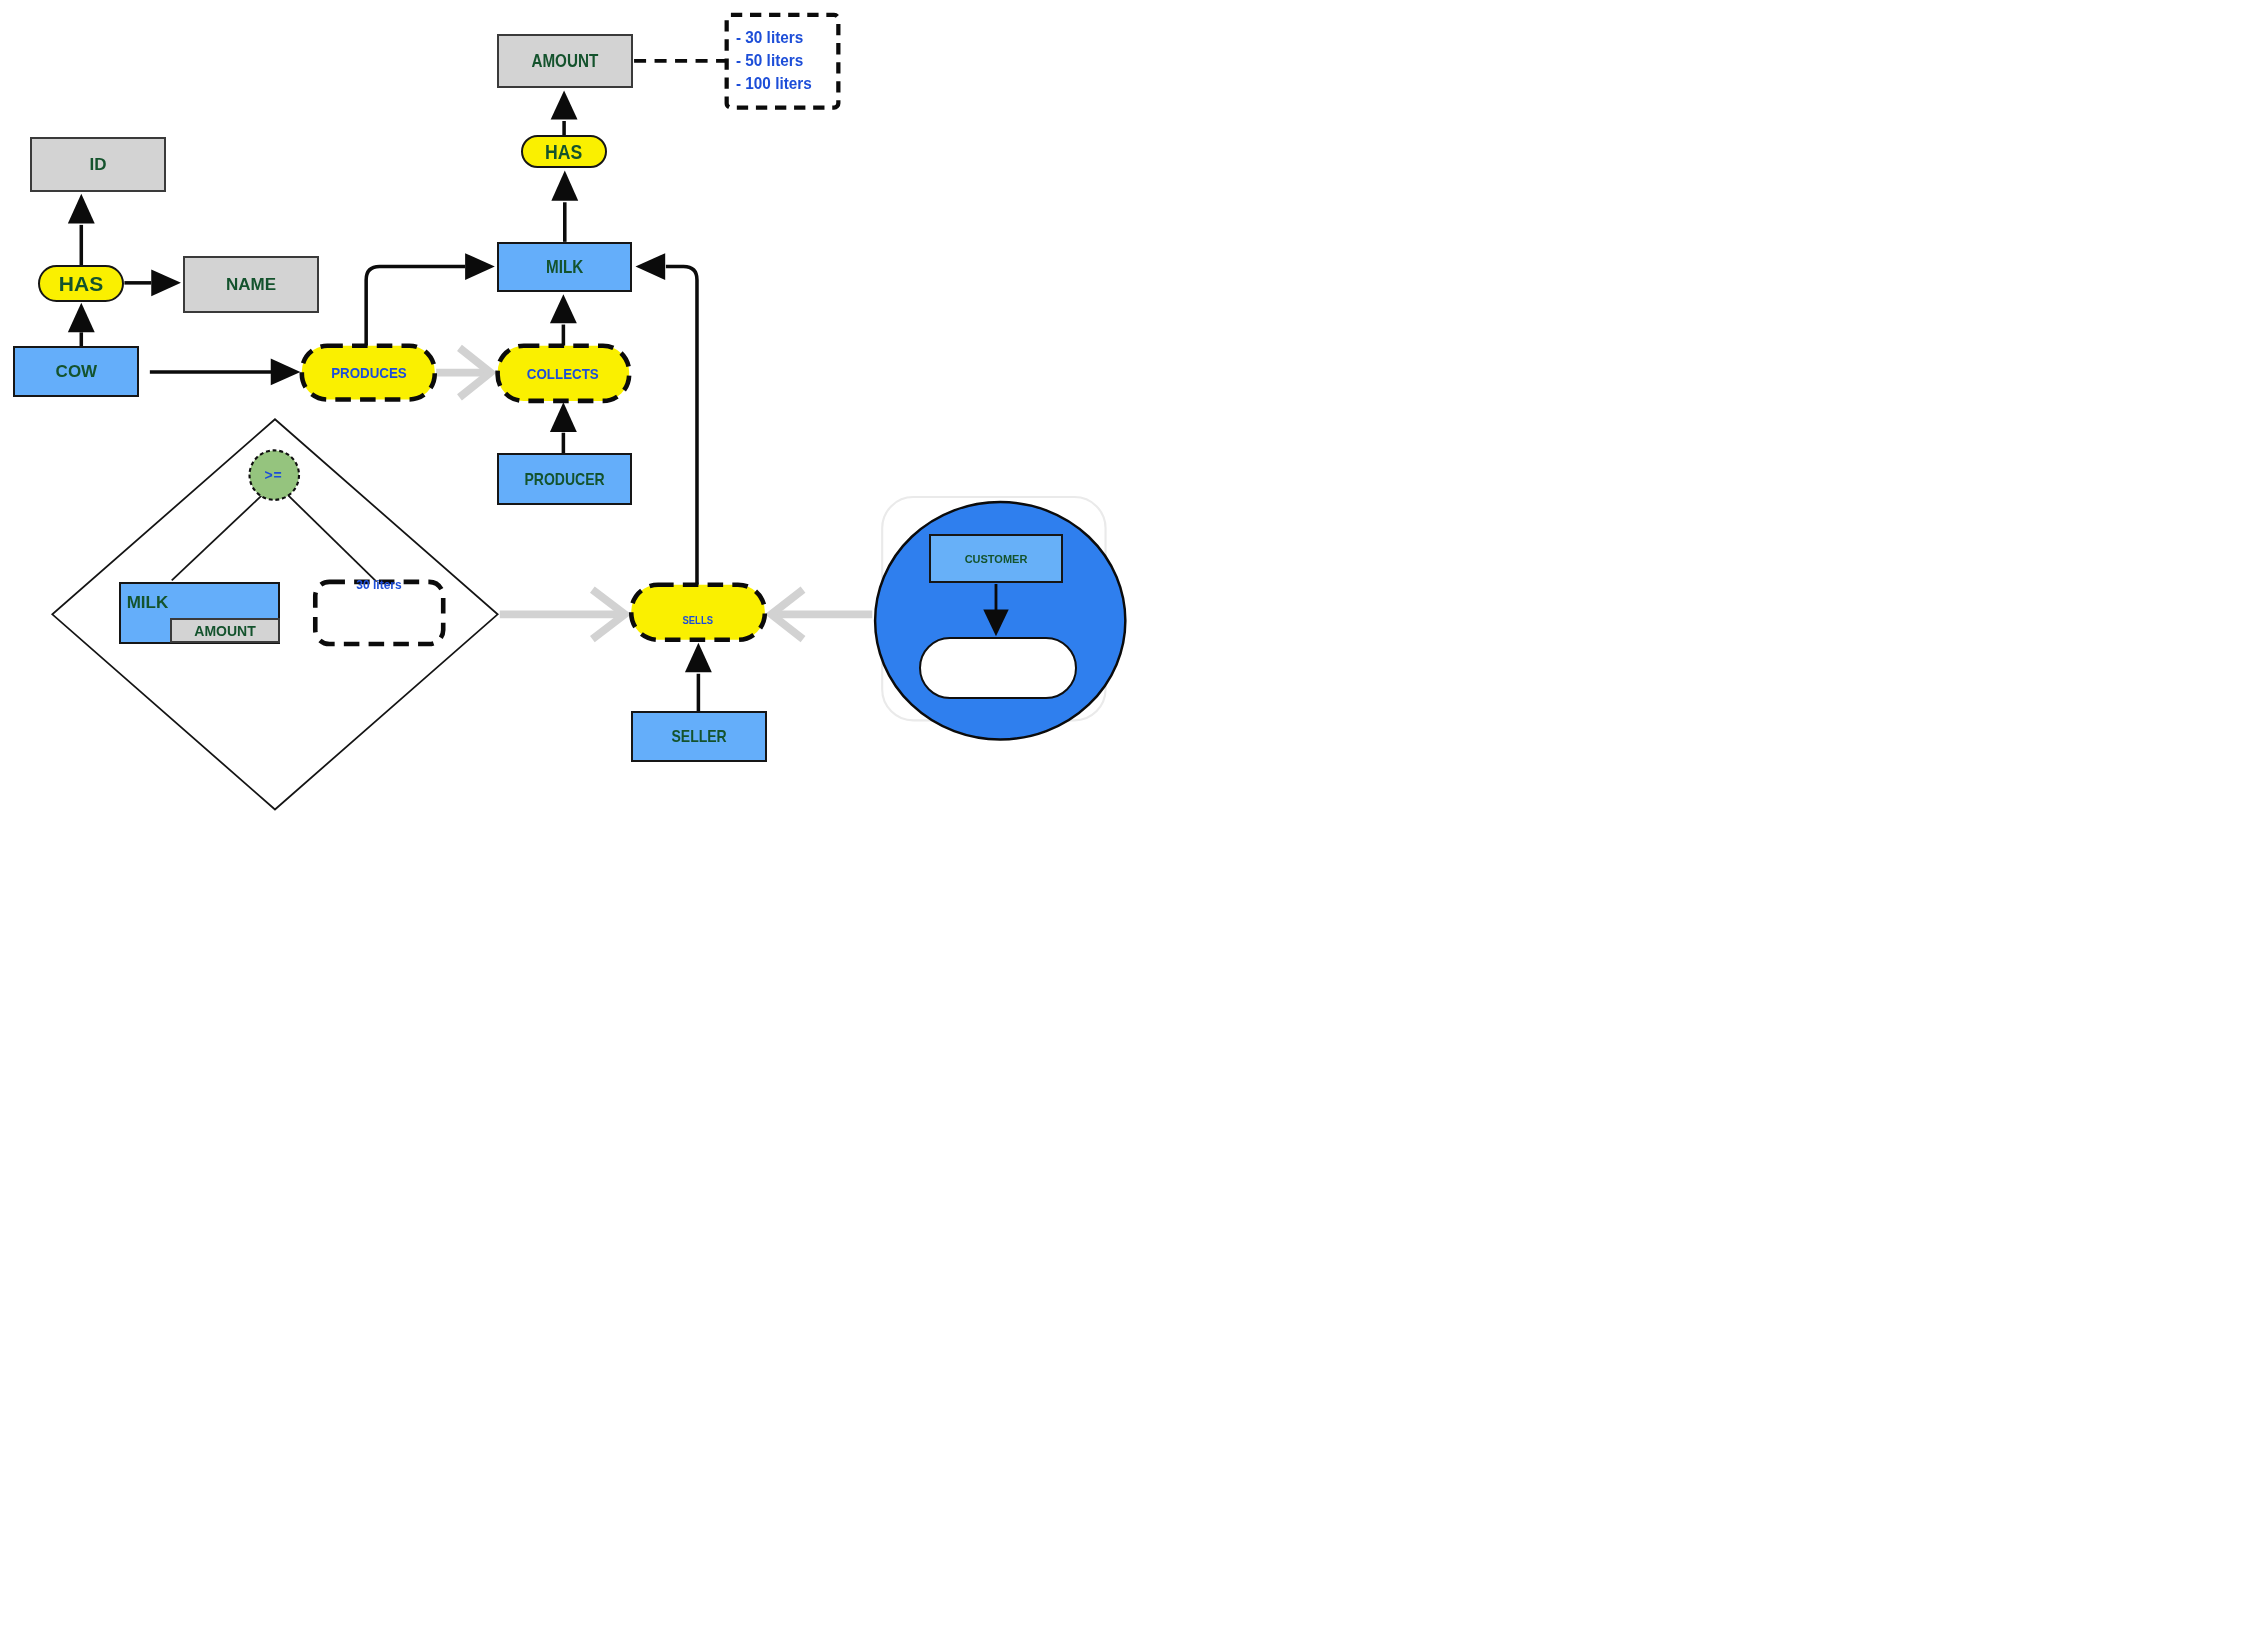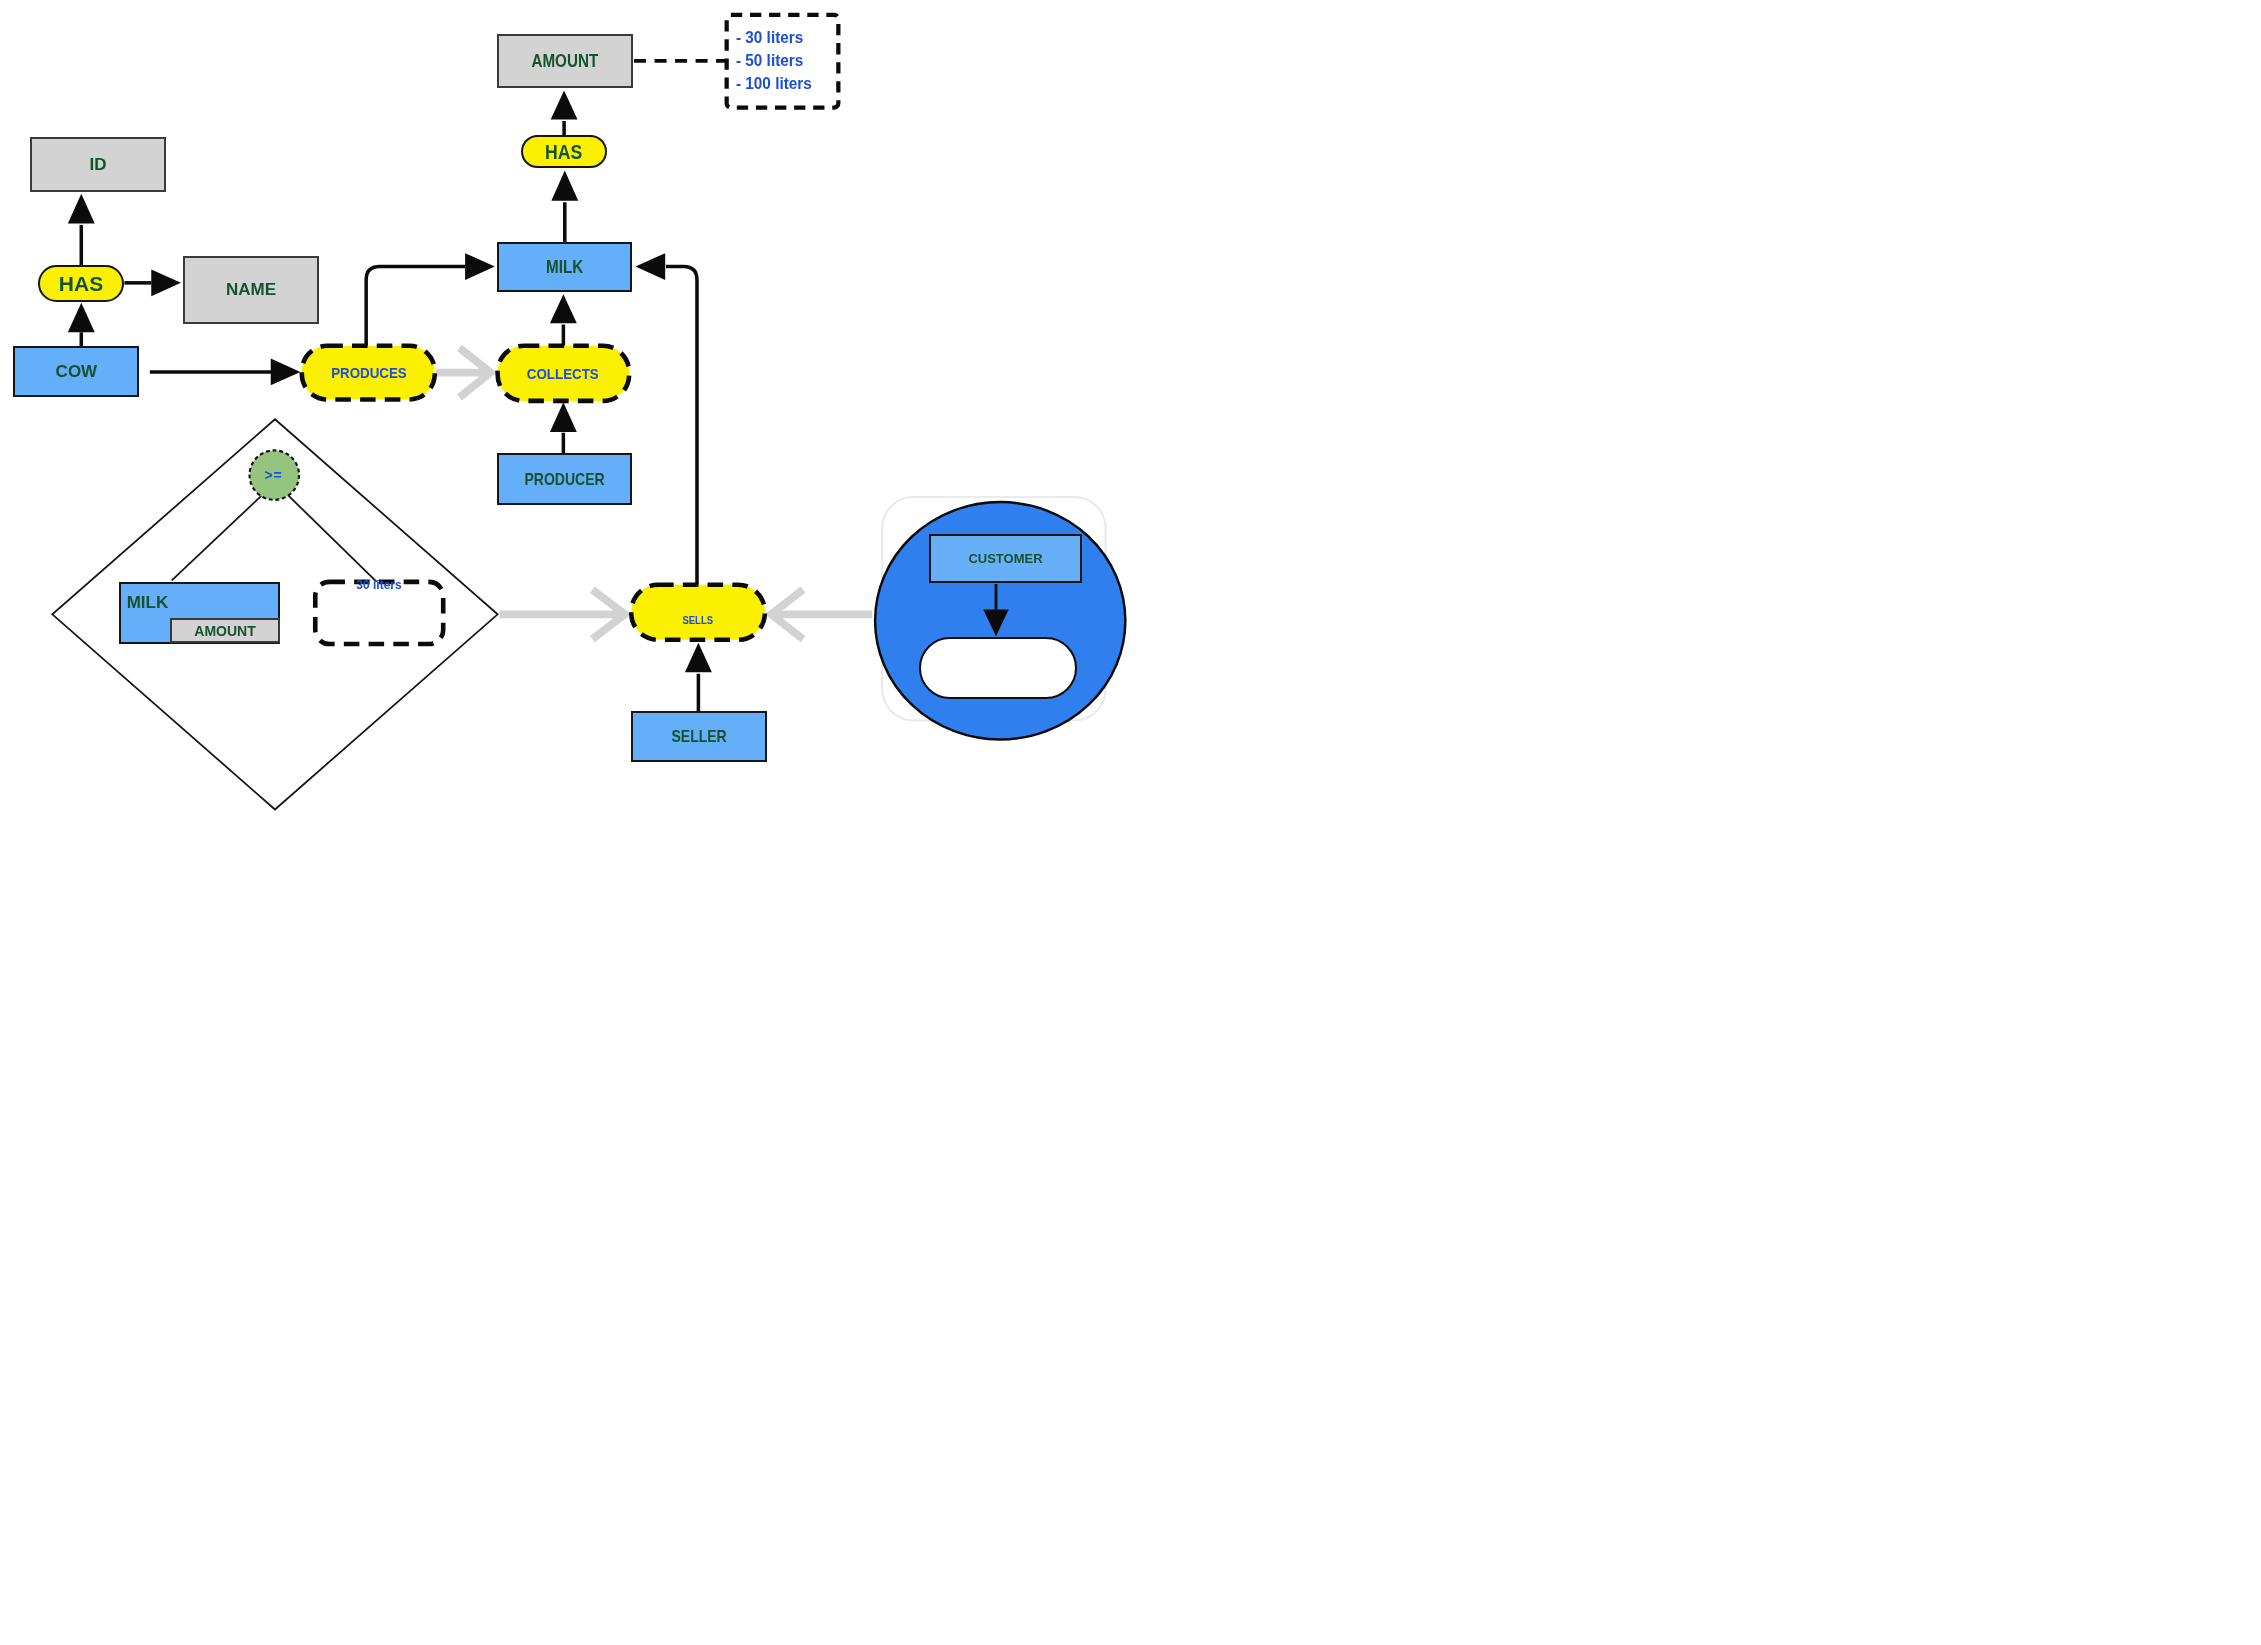--- a/index.html
+++ b/index.html
@@ -17,21 +17,21 @@
   .gray{background:#D3D3D3;border-color:#3A3A3A;}
   .pill{border-radius:20px;background:#FAF000;border:2.1px solid #161616;}
   .txt{
     position:absolute;display:flex;align-items:center;justify-content:center;
     font-weight:bold;color:#1d4ed8;white-space:nowrap;pointer-events:none;
   }
   .cond span{display:inline-block;transform:scaleX(0.86);}
   
   .n-id{left:30px;top:137px;width:136px;height:55px;font-size:17px;}
   .n-has1{left:38px;top:265px;width:86px;height:37px;font-size:21px;}
-  .n-name{left:183px;top:256px;width:136px;height:68px;font-size:17px;}
+  .n-name{left:183px;top:256px;width:136px;height:57px;font-size:17px;}
   .n-cow{left:13.4px;top:346px;width:126px;height:51px;font-size:17px;}
   
   .n-milk{left:497px;top:242px;width:135px;height:50px;font-size:17.7px;}
   .n-has2{left:521px;top:135px;width:86px;height:33px;font-size:20.5px;}
   .n-amount{left:497px;top:34px;width:136px;height:54px;font-size:17.7px;}
   .n-producer{left:497px;top:453px;width:135px;height:52px;font-size:16.3px;}
   .n-seller{left:631px;top:711px;width:136px;height:51px;font-size:16.3px;text-align:center;}
   
   .t-produces{left:302px;top:346px;width:133px;height:54px;font-size:15.5px;}
   .t-collects{left:497px;top:346px;width:131px;height:55px;font-size:15.5px;}
@@ -43,21 +43,21 @@
     align-items:flex-start;justify-content:center;font-size:16.3px;line-height:23px;
   }
   .t-values span{display:block;transform:scaleX(0.94);transform-origin:left center;}
   
   .n-dmilk{
     left:119px;top:582px;width:161px;height:62px;font-size:17px;
     align-items:flex-start;justify-content:flex-start;padding:8.5px 0 0 5.7px;
   }
   .n-damount{left:170px;top:618px;width:110px;height:25.4px;font-size:14px;border-width:2.1px;}
   
-  .n-customer{left:929px;top:534px;width:153px;height:49px;font-size:13px;background:#67B0F8;text-align:center;}
+  .n-customer{left:929px;top:534px;width:134px;height:49px;font-size:11px;background:#67B0F8;text-align:center;}
   .n-arrives-outer{
     left:919px;top:637px;width:158px;height:62px;border-radius:31px;
     background:#ffffff;border:2.1px solid #0f0f0f;
   }
 </style>
 </head>
 <body>
 
 <div id="canvas">
 

